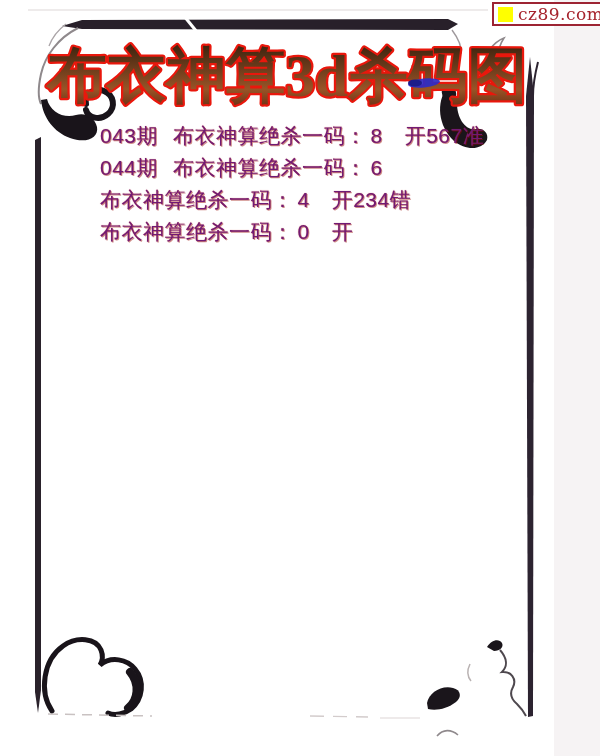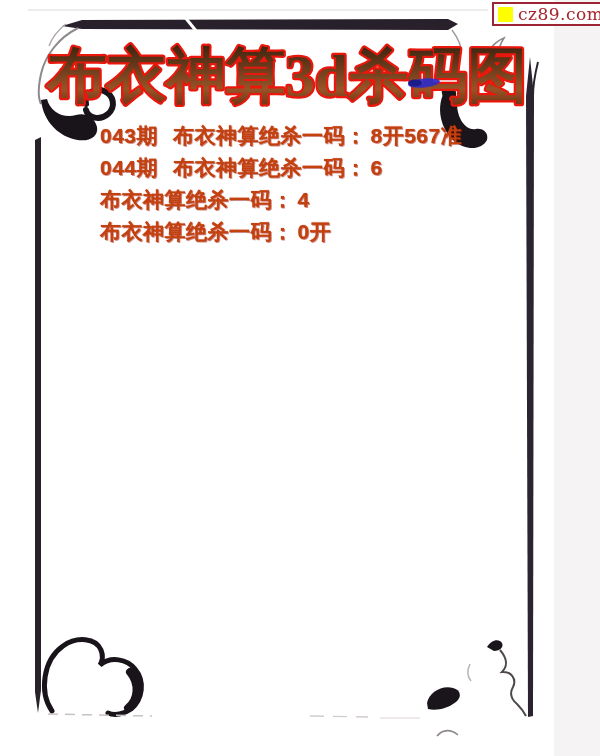--- a/index.html
+++ b/index.html
@@ -26,35 +26,35 @@
     left: 0; top: 36px;
     width: 600px; height: 84px;
     z-index: 2;
     overflow: visible;
   }
   
   .rows {
     position: absolute;
     left: 100px; top: 120px;
     z-index: 2;
-    color: #c2410c;
+    color: #701a75;
     font-size: 21px;
-    font-weight: bold;
+    font-weight: normal;
     letter-spacing: 0.5px;
     text-shadow: 1px 1px 0 rgba(150,10,5,0.45), 0 0 1px rgba(200,30,10,0.6);
     white-space: nowrap;
   }
   .row {
     height: 32px;
     display: flex;
     align-items: center;
   }
   .row-period { width: 73px; flex: none; }
   .row-kill   { margin-left: 4px; }
-  .row-result { margin-left: 0; }
+  .row-result { margin-left: 22px; }
   
   .badge {
     position: absolute;
     left: 492px; top: 2px;
     height: 24px;
     box-sizing: border-box;
     background: #ffffff;
     border: 2px solid #9d2433;
     display: flex;
     align-items: center;
@@ -143,20 +143,21 @@
       <span class="row-result">开567准</span>
     </div>
     <div class="row">
       <span class="row-period">044期</span>
       <span class="row-label">布衣神算绝杀一码：</span>
       <span class="row-kill">6</span>
     </div>
     <div class="row">
       <span class="row-label">布衣神算绝杀一码：</span>
       <span class="row-kill">4</span>
+      <span class="row-result">开234错</span>
     </div>
     <div class="row">
       <span class="row-label">布衣神算绝杀一码：</span>
       <span class="row-kill">0</span>
       <span class="row-result">开</span>
     </div>
   </div>
 
   <div class="badge">
     <span class="badge-icon"></span>

